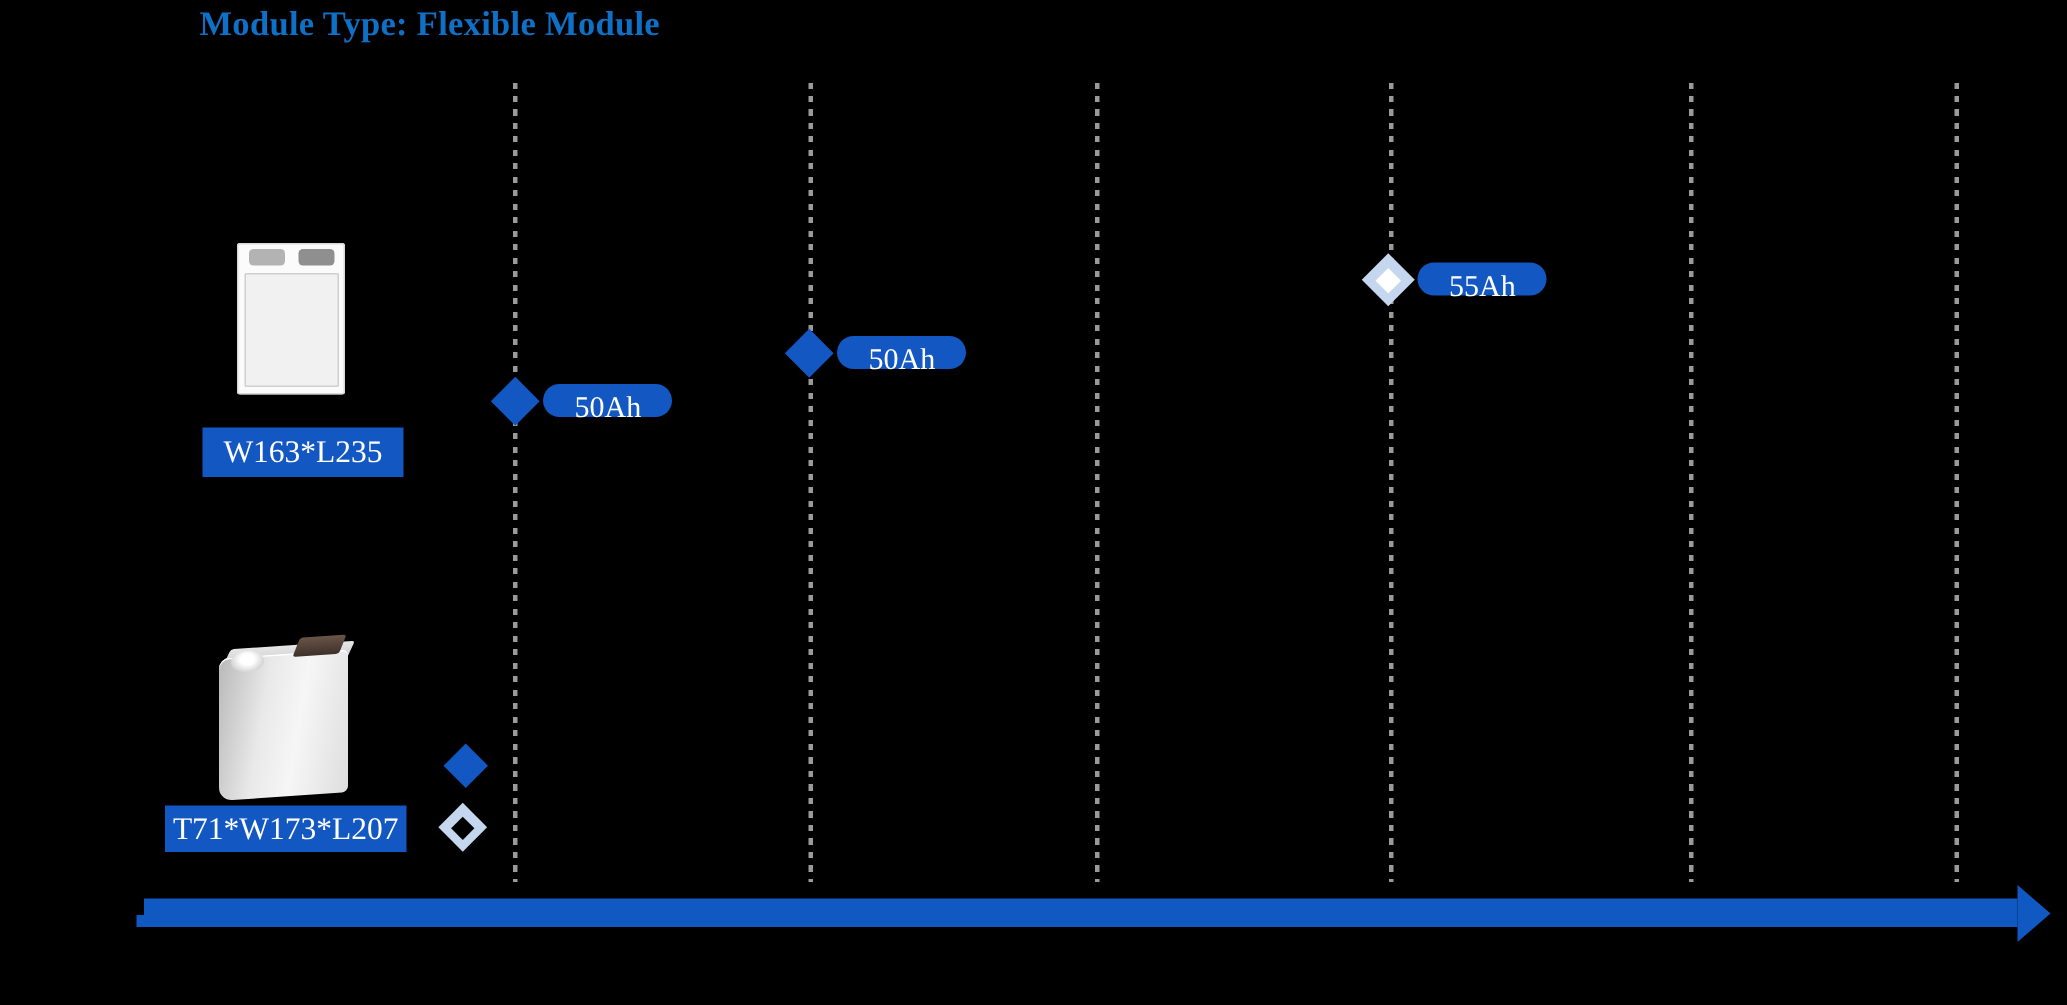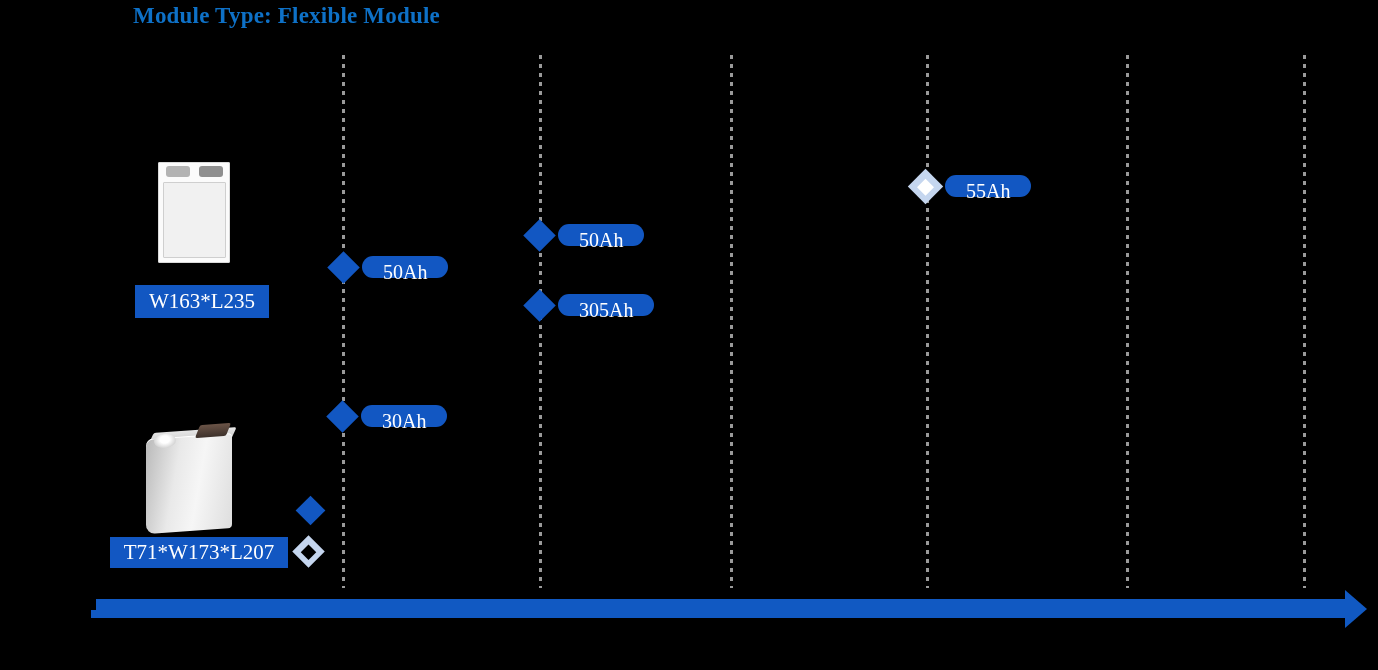--- a/index.html
+++ b/index.html
@@ -110,43 +110,35 @@
     <div class="body"></div>
   </div>
   <div class="dim-label" style="left:135px;top:285px;width:134px;height:33px">W163*L235</div>
 
   <div class="cell-3d">
     <div class="top"></div>
     <div class="face"></div>
     <div class="term-neg"></div>
     <div class="term-pos"></div>
   </div>
-  <div class="dim-label" style="left:110px;top:537px;width:178px;height:31px">T71*W173*L207</div>
+  <div class="dim-label" style="left:110px;top:537px;width:161px;height:31px">T71*W173*L207</div>
 
   <div class="legend-diamond" style="left:300px;top:500px"></div>
   <div class="legend-diamond hollow" style="left:297px;top:540px"></div>
 
   <div class="point" style="left:332px;top:250px">
     <span class="diamond"></span>
     <span class="pill">50Ah</span>
   </div>
   <div class="point" style="left:528px;top:218px">
     <span class="diamond"></span>
     <span class="pill">50Ah</span>
   </div>
-  <div class="point" style="left:528px;top:288px">
-    <span class="diamond"></span>
-    <span class="pill">305Ah</span>
-  </div>
   <div class="point" style="left:913px;top:169px">
     <span class="diamond hollow"></span>
     <span class="pill">55Ah</span>
-  </div>
-  <div class="point" style="left:331px;top:399px">
-    <span class="diamond"></span>
-    <span class="pill">30Ah</span>
   </div>
 
   <div class="arrow-notch"></div>
   <div class="arrow-bar"></div>
   <div class="arrow-head"></div>
 
 </div>
 
 </body></html>

